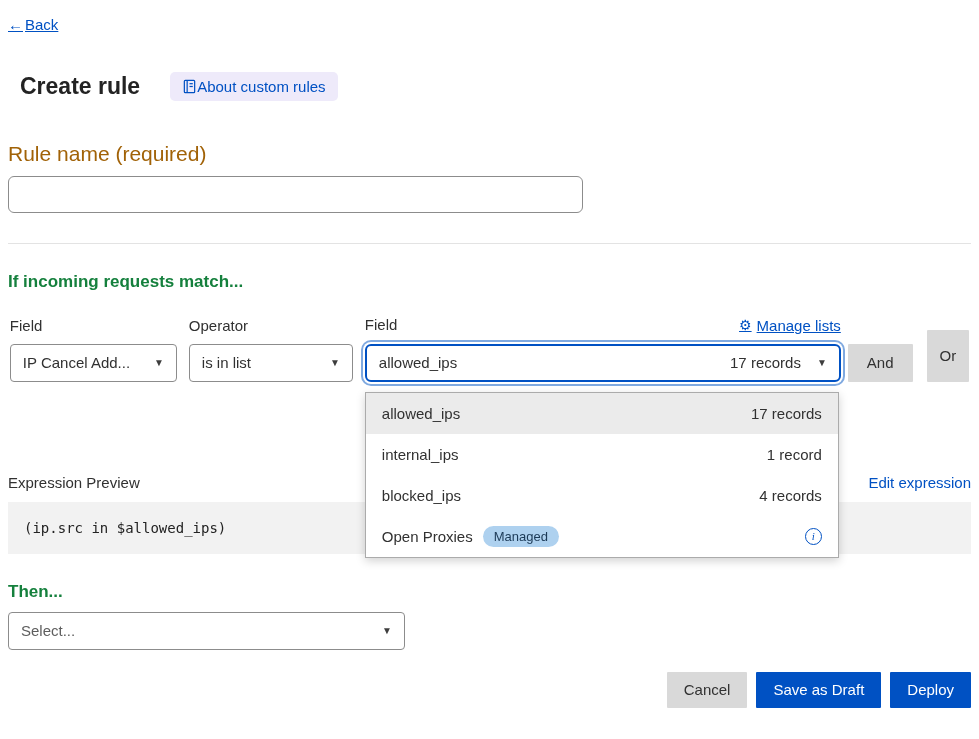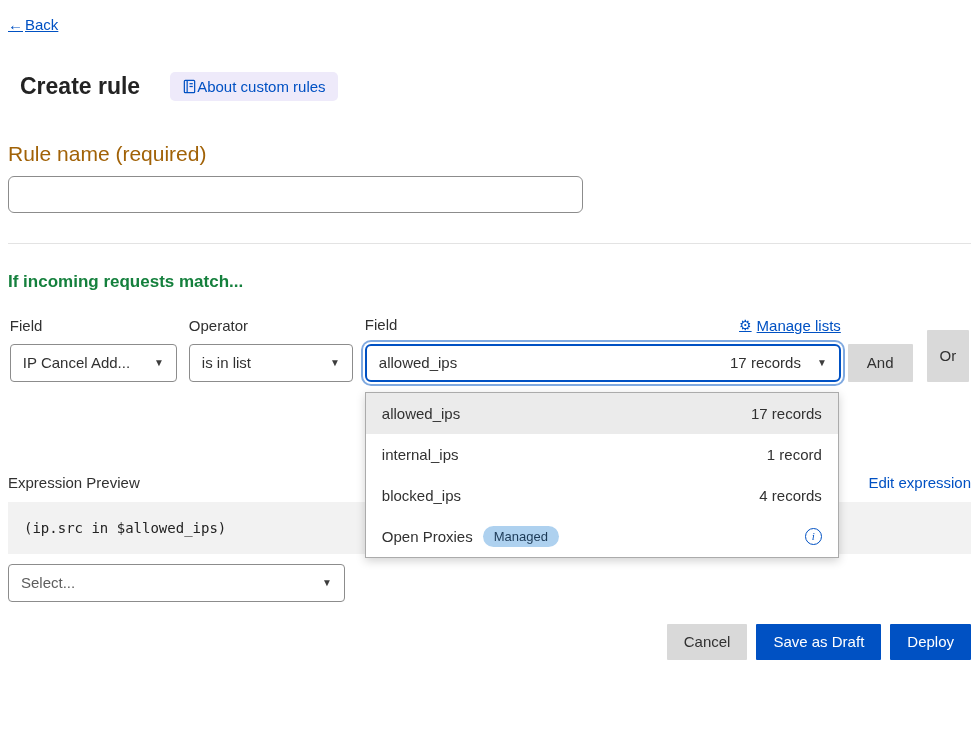--- a/index.html
+++ b/index.html
@@ -93,21 +93,21 @@
 
   
   .expr-head { display: flex; justify-content: space-between; align-items: baseline; margin-top: 92px; }
   .edit-expression { color: #0051c3; cursor: pointer; }
   .code-block {
     background: #f2f2f2; margin-top: 11px; padding: 18px 16px;
     font-family: "DejaVu Sans Mono", monospace; font-size: 14px; color: #232323;
   }
 
   
-  .action-select { width: 337px; margin-top: 10px; color: #5d5d5d; }
+  .action-select { width: 397px; margin-top: 10px; color: #5d5d5d; }
 
   
   .footer-row { display: flex; justify-content: flex-end; align-items: center; gap: 9px; margin-top: 22px; }
   .btn-footer { height: 36px; padding: 0 17px; }
   .btn-primary { background: #0051c3; color: #ffffff; }
 </style>
 </head>
 <body>
 
 <div class="page">
@@ -201,20 +201,21 @@
   </div>
 
   
   <div class="expr-head">
     <span>Expression Preview</span>
     <a class="edit-expression">Edit expression</a>
   </div>
   <div class="code-block">(ip.src in $allowed_ips)</div>
 
   
+  <h2 class="section-heading">Then...</h2>
   <div class="sel action-select">
     <span>Select...</span>
     <span class="chev" style="font-size:10px;">▼</span>
   </div>
 
   
   <div class="footer-row">
     <button class="btn btn-gray btn-footer">Cancel</button>
     <button class="btn btn-primary btn-footer">Save as Draft</button>
     <button class="btn btn-primary btn-footer">Deploy</button>

